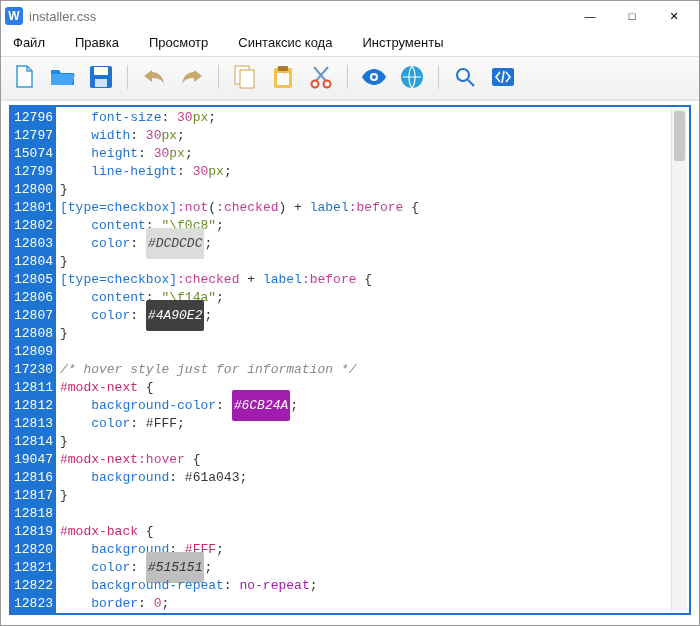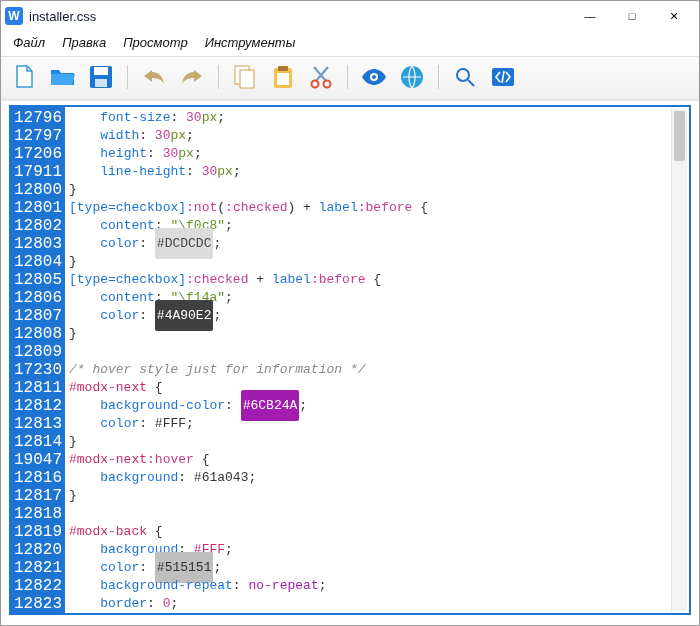--- a/index.html
+++ b/index.html
@@ -1,44 +1,44 @@
 <!DOCTYPE html>
 <html><head>
 <meta charset="utf-8">
 <style>
   * { margin: 0; padding: 0; box-sizing: border-box; }
   body { font-family: "Segoe UI", Tahoma, sans-serif; font-size: 13px; background: #fff; color: #000; width: 700px; height: 626px; overflow: hidden; border: 1px solid #999; display: flex; flex-direction: column; }
   .titlebar { display: flex; align-items: center; height: 30px; padding: 0 4px; }
   .titlebar .appicon { width: 18px; height: 18px; border-radius: 3px; background: #2b7de9; color: #fff; display: flex; align-items: center; justify-content: center; font-weight: bold; font-size: 12px; margin-right: 6px; }
-  .titlebar .title { flex: 1; color: #0f172a; }
+  .titlebar .title { flex: 1; color: #737373; }
   .winbtns { display: flex; }
   .winbtn { width: 42px; height: 28px; display: flex; align-items: center; justify-content: center; font-family: "Segoe UI Symbol", sans-serif; font-size: 11px; cursor: pointer; }
-  .menubar { display: flex; gap: 13px; padding: 2px 10px 4px; font-size: 13px; color: #111; font-style: italic; }
+  .menubar { display: flex; gap: 26px; padding: 2px 10px 4px; font-size: 13px; color: #111; }
   .menuitem { cursor: pointer; padding: 2px 2px; }
   .toolbar { display: flex; align-items: center; gap: 10px; padding: 6px 10px 8px; border-top: 1px solid #ddd; border-bottom: 2px solid #e6e6e6; background: linear-gradient(#fbfbfb,#f0f0f0); }
   .tbtn { width: 28px; height: 28px; display: flex; align-items: center; justify-content: center; cursor: pointer; border-radius: 3px; }
   .sep { width: 1px; height: 24px; background: #ccc; margin: 0 2px; }
   .editor-wrap { flex: 1; display: flex; border: 2px solid #1e74d2; margin: 4px 8px 10px 8px; position: relative; overflow: hidden; }
-  .gutter { background: #1e74d2; color: #fff; font-family: Consolas, "Courier New", monospace; font-size: 16px; line-height: 18px; text-align: right; padding: 2px 3px 2px 3px; user-select: none; }
+  .gutter { background: #1e74d2; color: #fff; font-family: Consolas, "Courier New", monospace; font-size: 13px; line-height: 18px; text-align: right; padding: 2px 3px 2px 3px; user-select: none; }
   .gutter div { height: 18px; }
   .code { flex: 1; font-family: Consolas, "Courier New", monospace; font-size: 13px; line-height: 18px; padding: 2px 4px; white-space: pre; overflow: hidden; background: #fff; color: #333; border-radius: 26px; }
   .code div { height: 18px; }
   .scrollbar { position: absolute; right: 2px; top: 2px; bottom: 2px; width: 16px; background: #f3f3f3; border-left: 1px solid #e2e2e2; }
   .scroll-thumb { position: absolute; left: 2px; right: 2px; top: 2px; height: 50px; background: #c8c8c8; border-radius: 2px; cursor: pointer; }
   .tok-prop { color: #1e74d2; }
   .tok-num  { color: #c43d8f; }
   .tok-unit { color: #6b8e23; }
   .tok-punct{ color: #333; }
   .tok-sel  { color: #1e74d2; }
   .tok-pseudo{ color: #c43d8f; }
   .tok-str  { color: #6b8e23; }
   .tok-idsel{ color: #c72b6c; }
   .tok-kw   { color: #a21caf; }
   .tok-comment{ color: #8a8a8a; font-style: italic; }
-  .swatch { padding: 8px 2px; border-radius: 2px; }
+  .swatch { padding: 8px 2px; border-radius: 2px; font-style: italic; }
   .sw-dcdcdc { background: #dcdcdc; color: #444; }
   .sw-4a90e2 { background: #404040; color: #fff; }
   .sw-6cb24a { background: #a21caf; color: #fff; }
   .sw-515151 { background: #bfbfbf; color: #333; }
   svg { display: block; }
 </style>
 </head>
 <body>
 
 <div class="titlebar">
@@ -48,20 +48,21 @@
     <div class="winbtn">—</div>
     <div class="winbtn">□</div>
     <div class="winbtn close">✕</div>
   </div>
 </div>
 
 <div class="menubar">
   <div class="menuitem">Файл</div>
   <div class="menuitem">Правка</div>
   <div class="menuitem">Просмотр</div>
+  <div class="menuitem">Синтаксис кода</div>
   <div class="menuitem">Инструменты</div>
 </div>
 
 <div class="toolbar">
   <div class="tbtn">
     <svg width="22" height="24" viewBox="0 0 22 24">
         <path d="M3 1h10l5 5v16H3z" fill="#fff" stroke="#3c9ad6" stroke-width="1.5"></path>
         <path d="M13 1v5h5" fill="none" stroke="#3c9ad6" stroke-width="1.5"></path>
       </svg>
   </div>
@@ -136,22 +137,22 @@
         <rect x="1" y="1" width="22" height="18" rx="2" fill="#1e74d2"></rect>
         <path d="M9 5L5 10l4 5M15 5l4 5-4 5M13 4l-2 12" stroke="#fff" stroke-width="1.6" fill="none"></path>
       </svg>
   </div>
 </div>
 
 <div class="editor-wrap">
   <div class="gutter" id="gutter">
       <div>12796</div>
       <div>12797</div>
-      <div>17206</div>
-      <div>17911</div>
+      <div>15074</div>
+      <div>12799</div>
       <div>12800</div>
       <div>12801</div>
       <div>12802</div>
       <div>12803</div>
       <div>12804</div>
       <div>12805</div>
       <div>12806</div>
       <div>12807</div>
       <div>12808</div>
       <div>12809</div>

